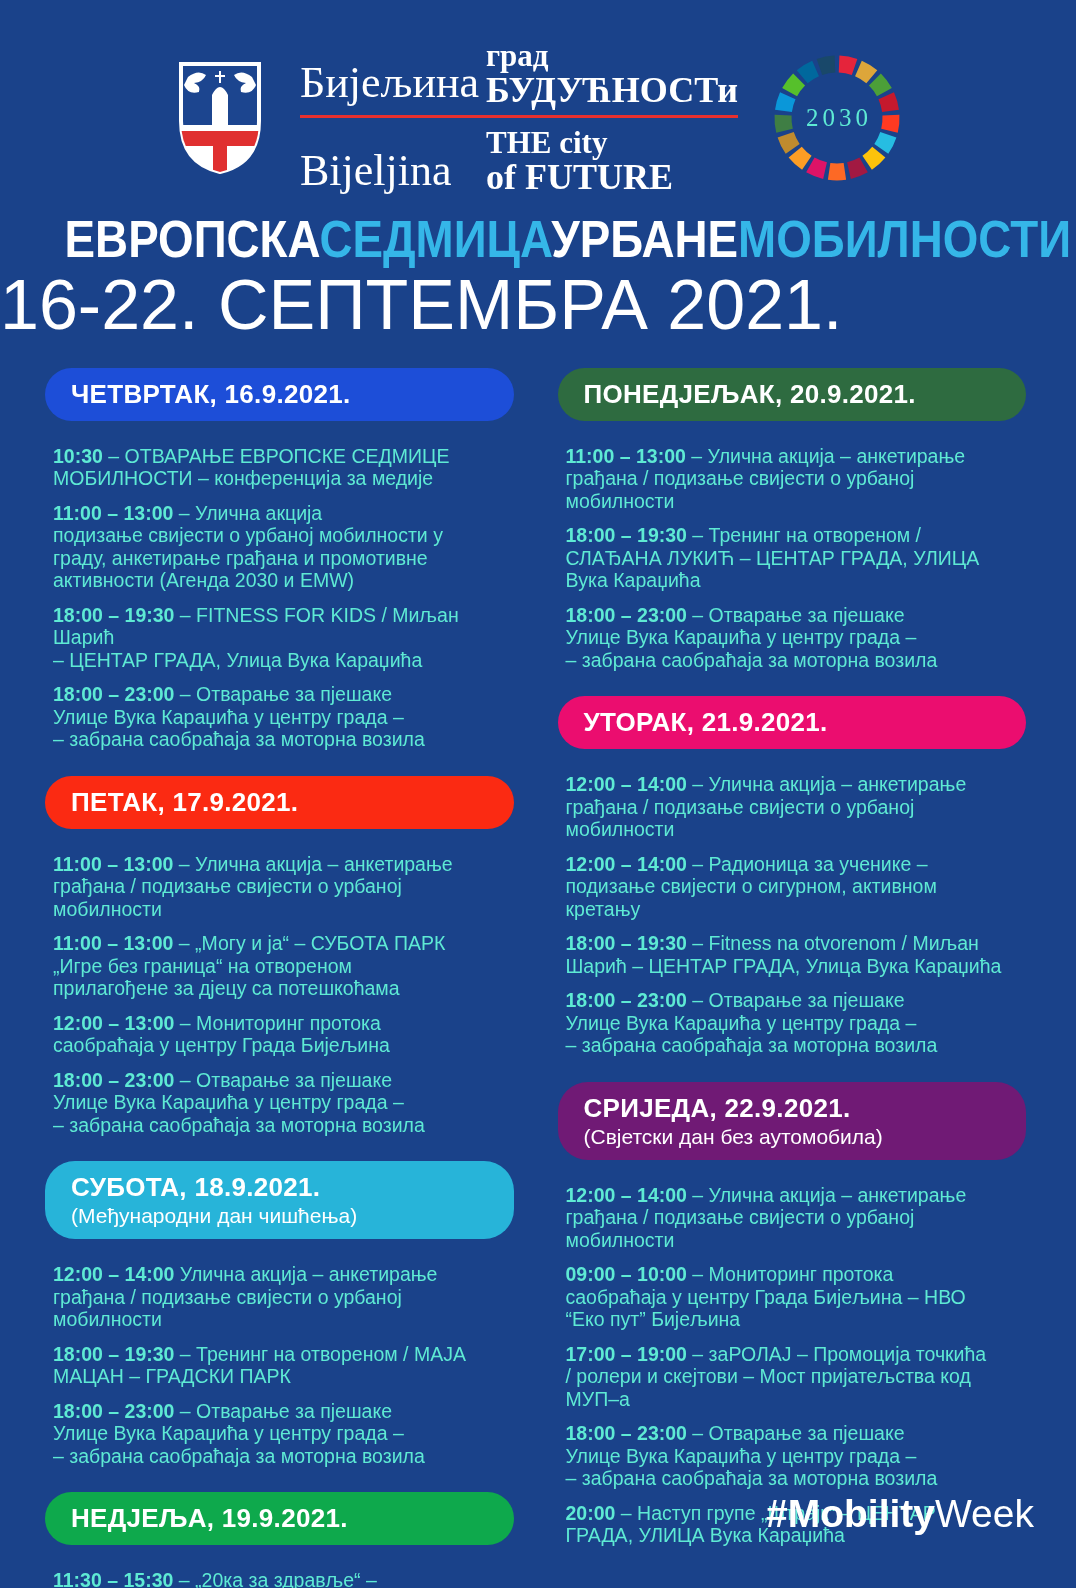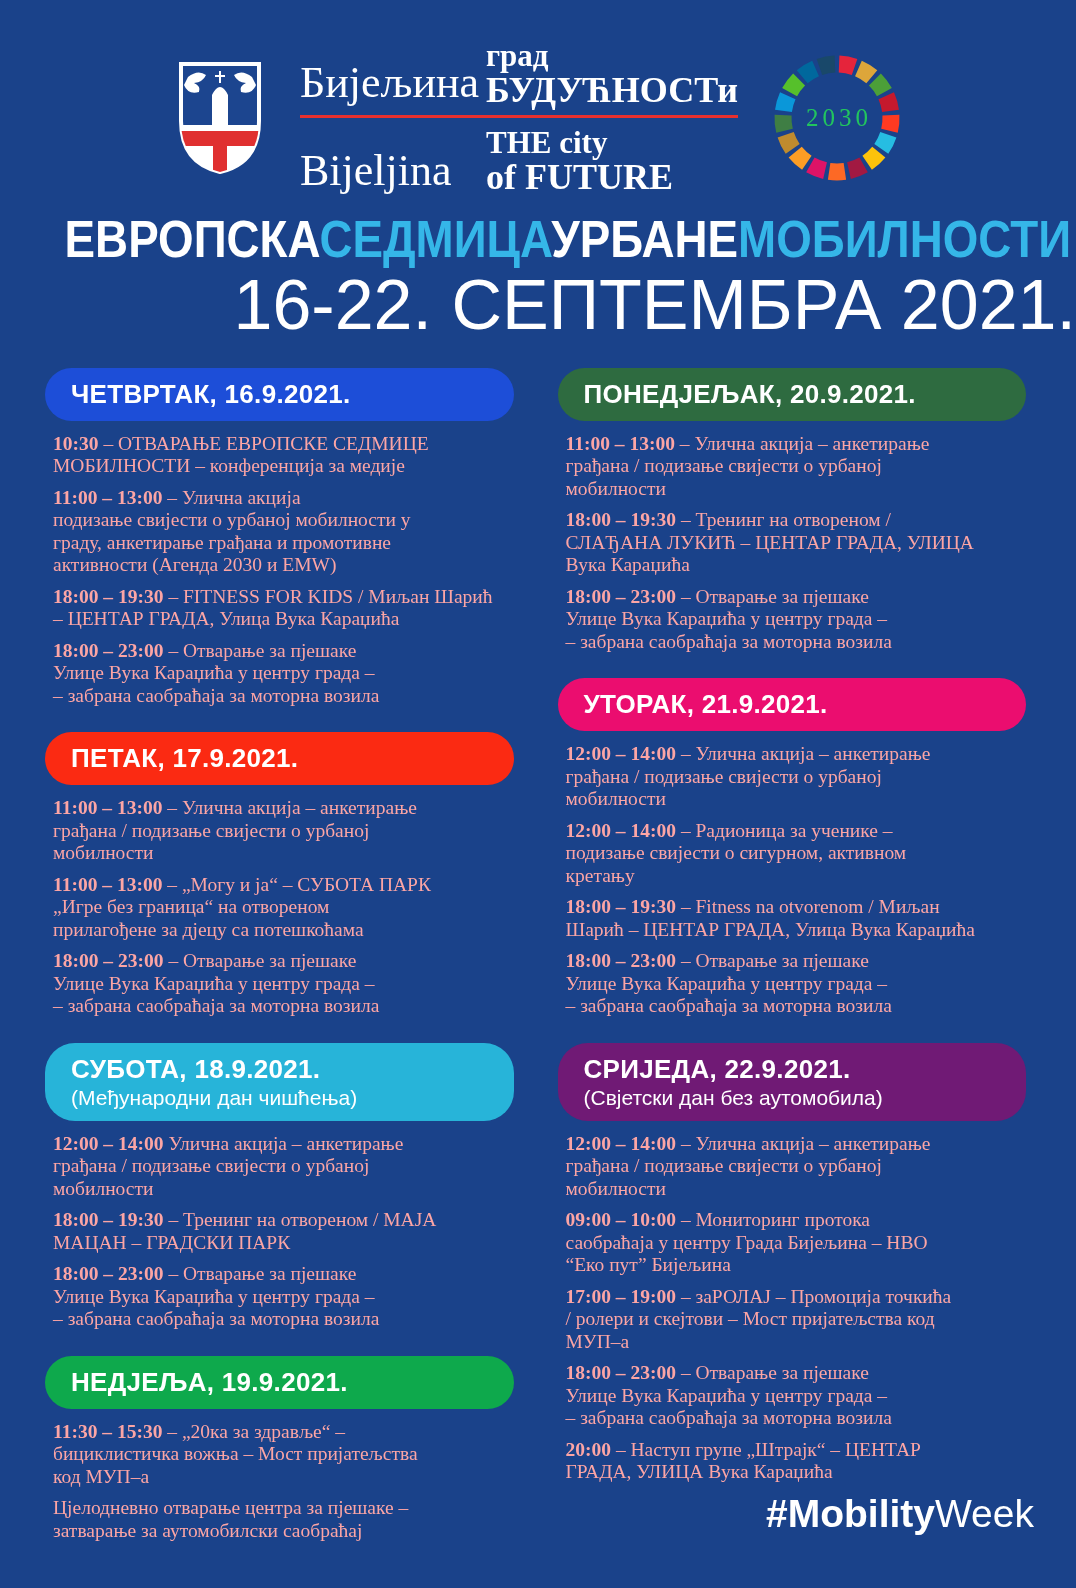--- a/index.html
+++ b/index.html
@@ -19,43 +19,43 @@
   .brand .slogan{font-family:"Liberation Serif",serif;font-weight:700;line-height:1.02;}
   .slogan .l1{font-size:31px;display:block;}
   .slogan .l2{font-size:36px;display:block;}
   .brand-divider{grid-column:1 / span 2;height:3px;background:#e8302e;margin:7px 0 9px;}
   .row-top,.row-bottom{display:contents;}
   
   .sdg{width:126px;height:126px;position:relative;flex:0 0 auto;}
   .sdg svg{width:126px;height:126px;display:block;}
   .sdg-year{
     position:absolute;inset:0;display:flex;align-items:center;justify-content:center;
-    font-family:"Liberation Serif",serif;font-size:25px;letter-spacing:4px;color:#22c55e;
+    font-family:"Liberation Serif",serif;font-size:25px;letter-spacing:4px;color:#5eead4;
     padding-left:4px;
   }
   
   .title-line{
     text-align:center;font-weight:700;font-size:52px;line-height:1.05;
     margin-top:16px;white-space:nowrap;transform:scaleX(.88);
   }
   .title-line .t-hl{color:#35b6e8;}
   .title-line .t-w{color:#ffffff;}
   .date-line{
-    text-align:right;font-size:70px;font-weight:400;color:#fff;
+    text-align:left;font-size:70px;font-weight:400;color:#fff;
     line-height:1.02;margin-top:4px;white-space:nowrap;
   }
   
   .grid{display:flex;gap:44px;padding:26px 50px 0 45px;}
   .col{flex:1;min-width:0;display:flex;flex-direction:column;}
   .card{margin-bottom:16px;}
   .pill{border-radius:30px;padding:11px 26px;color:#fff;}
   .pill-title{font-weight:700;font-size:26px;letter-spacing:.3px;}
   .pill-sub{font-size:21px;font-weight:400;margin-top:1px;}
   .events{padding:12px 0 0 8px;}
-  .event{margin:0 0 9px;font-size:19.5px;line-height:22.5px;color:#fca5a5;font-family:Liberation Serif, serif;}
+  .event{margin:12px 0 9px;font-size:19.5px;line-height:22.5px;color:#5eead4;}
   .event b{font-weight:700;}
   .event .etext{white-space:pre-line;}
   
   .footer{
     position:absolute;right:42px;bottom:52px;
     font-size:39px;color:#fff;
   }
   .footer .tag-b{font-weight:700;}
   .footer .tag-r{font-weight:400;}
 </style>
@@ -161,20 +161,22 @@
       <div class="pill" style="background: rgb(251, 42, 18);">
         <div class="pill-title">ПЕТАК, 17.9.2021.</div>
       </div>
       <div class="events">
           <p class="event"><b>11:00 – 13:00</b> <span class="etext">– Улична акција – анкетирање
 грађана / подизање свијести о урбаној
 мобилности</span></p>
           <p class="event"><b>11:00 – 13:00</b> <span class="etext">– „Могу и ја“ – СУБОТА ПАРК
 „Игре без граница“ на отвореном
 прилагођене за дјецу са потешкоћама</span></p>
+          <p class="event"><b>12:00 – 13:00</b> <span class="etext">– Мониторинг протока
+саобраћаја у центру Града Бијељина</span></p>
           <p class="event"><b>18:00 – 23:00</b> <span class="etext">– Отварање за пјешаке
 Улице Вука Караџића  у центру града –
 – забрана саобраћаја за моторна возила</span></p>
         </div>
     </div>
 
     <div class="card">
       <div class="pill" style="background: rgb(39, 180, 217);">
         <div class="pill-title">СУБОТА, 18.9.2021.</div>
         <div class="pill-sub">(Међународни дан чишћења)</div>

